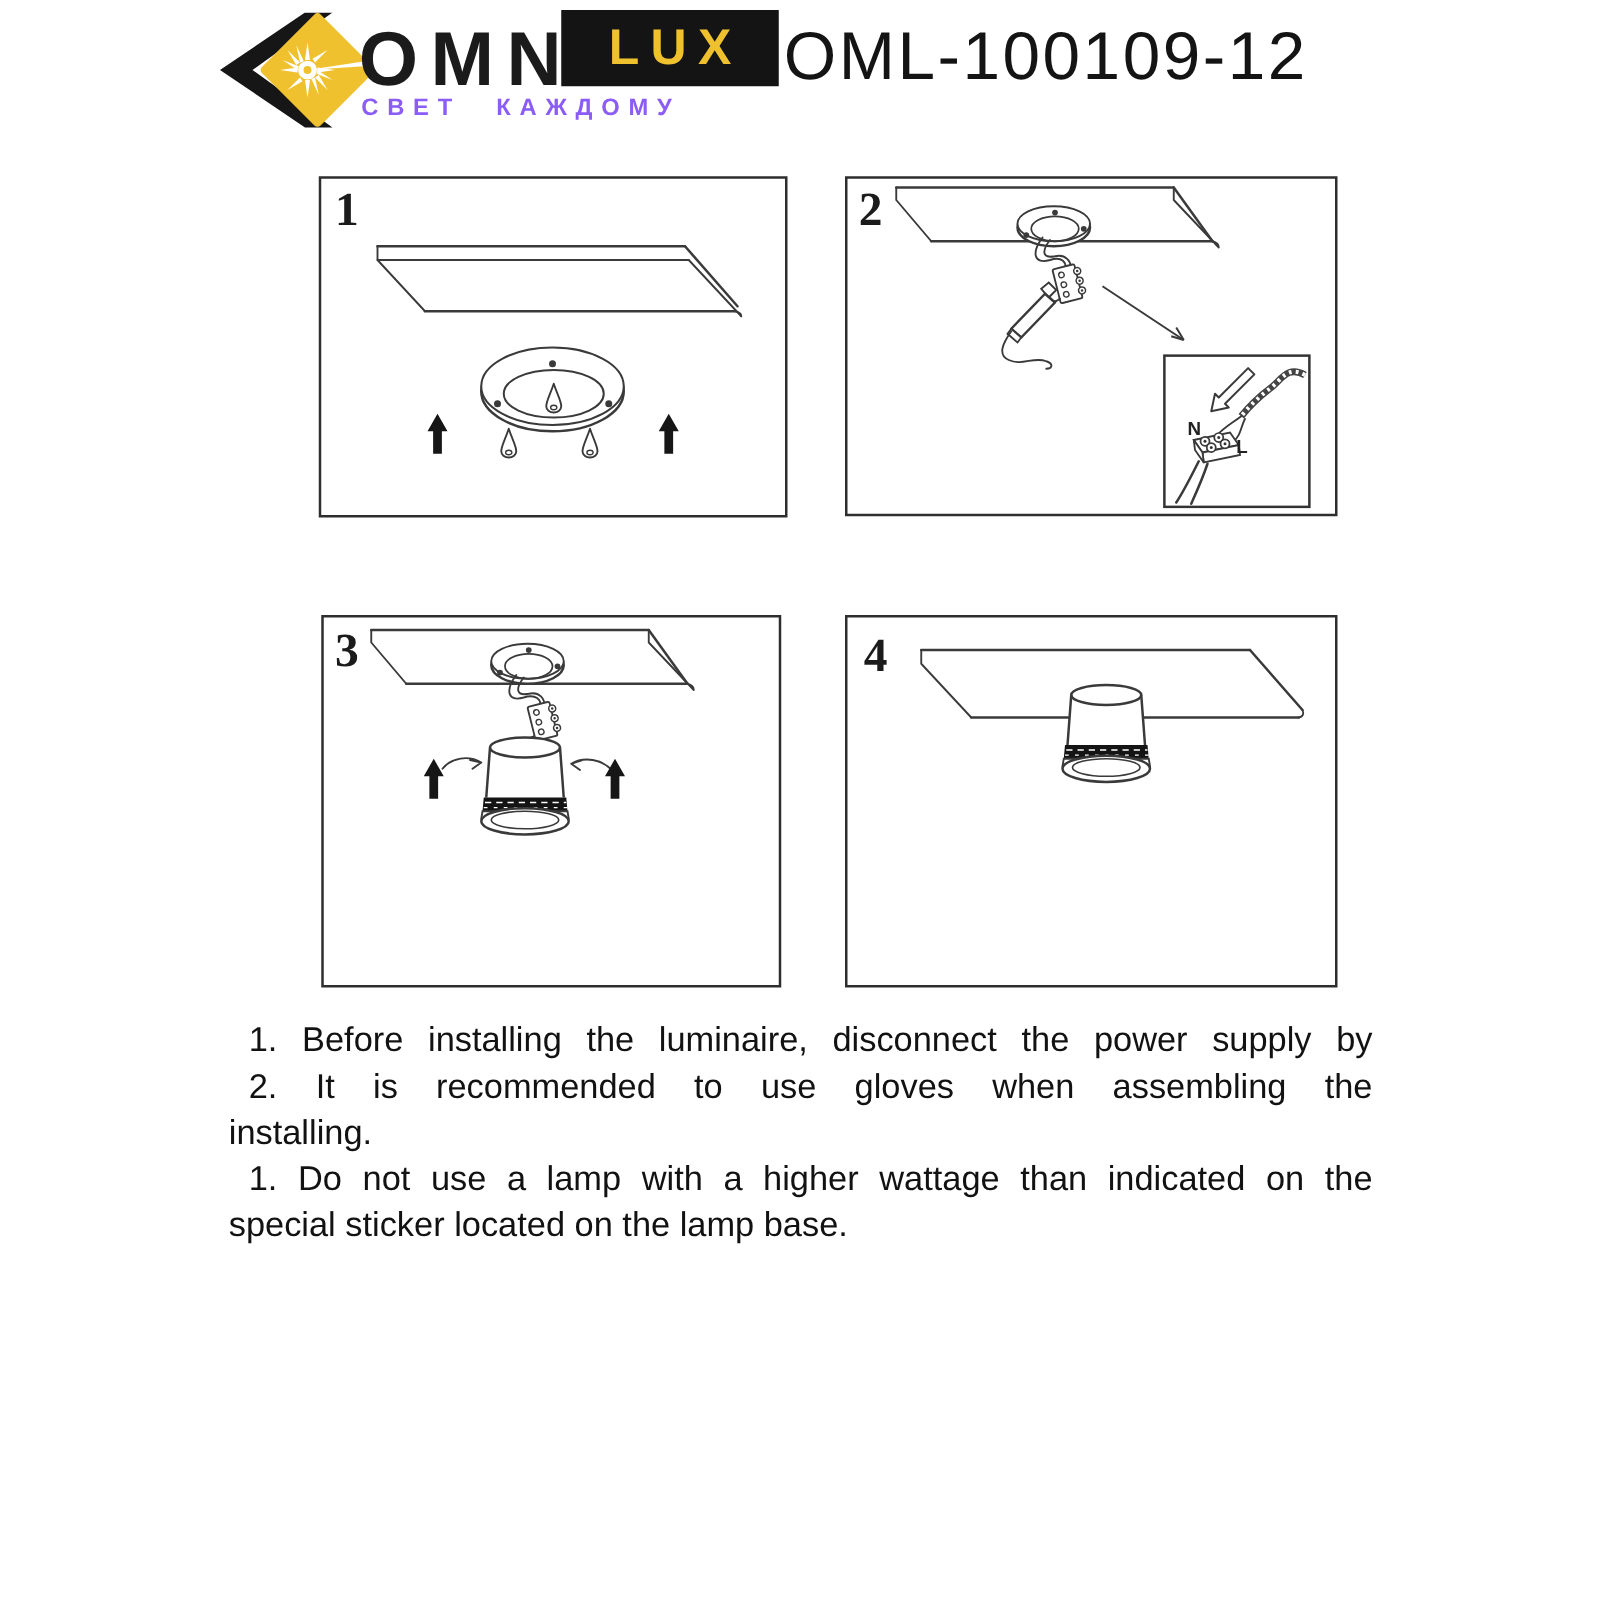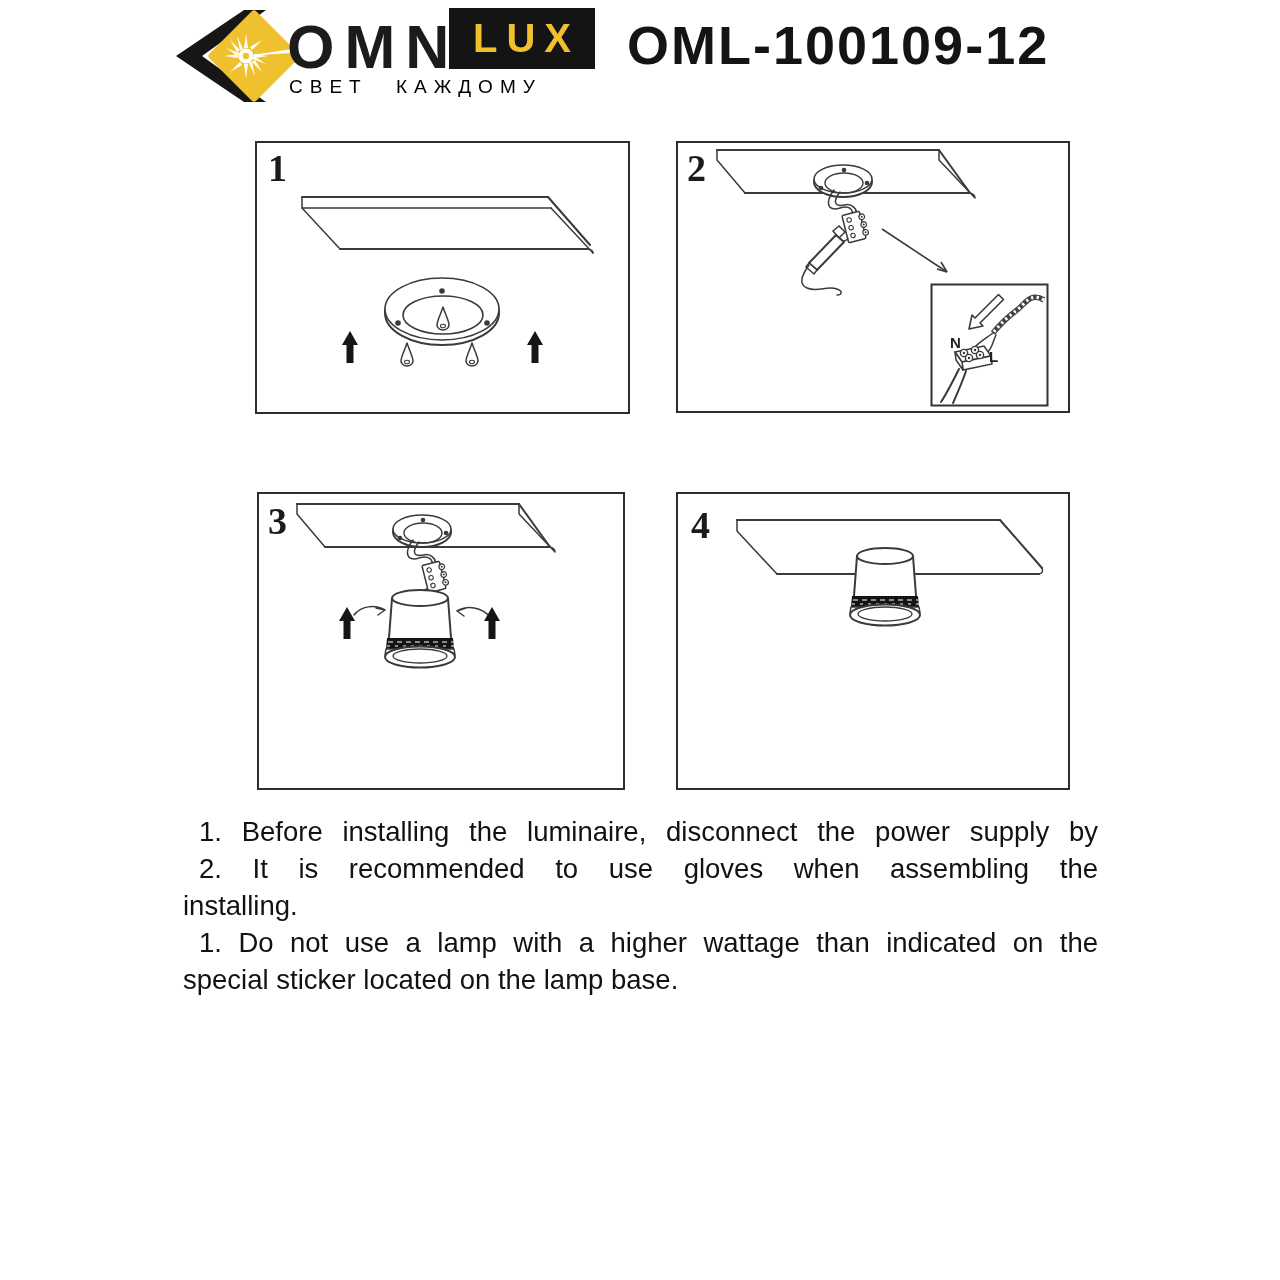--- a/index.html
+++ b/index.html
@@ -3,27 +3,27 @@
 <meta charset="utf-8">
 <style>
   html,body{margin:0;padding:0;background:#ffffff;}
   .page{position:relative;width:1280px;height:1280px;background:#fff;overflow:hidden;
         font-family:"Liberation Sans",sans-serif;color:#1c1c1c;}
 
   
   .logo-mark{position:absolute;left:174px;top:10px;width:130px;height:95px;}
   .brand-omni{position:absolute;left:287px;top:12px;font-size:61px;font-weight:bold;
               letter-spacing:10px;color:#1b1b1b;}
-  .lux-box{position:absolute;left:449px;top:8px;width:146px;height:61px;background:#141414;
+  .lux-box{position:absolute;left:449px;top:8px;width:174px;height:61px;background:#141414;
            display:flex;align-items:center;justify-content:center;}
   .lux-box span{font-size:40px;font-weight:bold;letter-spacing:9px;color:#F0C12F;
                 padding-left:9px;}
-  .tagline{position:absolute;left:289px;top:76px;font-size:19px;font-weight:normal;
-           letter-spacing:7px;word-spacing:16px;color:#000000;white-space:nowrap;}
-  .model{position:absolute;left:627px;top:14px;font-size:54px;font-weight:bold;
+  .tagline{position:absolute;left:289px;top:76px;font-size:19px;font-weight:bold;
+           letter-spacing:7px;word-spacing:16px;color:#8b5cf6;white-space:nowrap;}
+  .model{position:absolute;left:627px;top:14px;font-size:54px;font-weight:normal;
          letter-spacing:2px;color:#141414;white-space:nowrap;}
 
   
   .panel{position:absolute;background:#fff;border:2px solid #2e2e2e;}
   .p1{left:255px;top:141px;width:371px;height:269px;}
   .p2{left:676px;top:141px;width:390px;height:268px;}
   .p3{left:257px;top:492px;width:364px;height:294px;}
   .p4{left:676px;top:492px;width:390px;height:294px;}
   .panel svg{position:absolute;left:0;top:0;}
   .panel-num{position:absolute;font-family:"Liberation Serif",serif;font-weight:bold;

